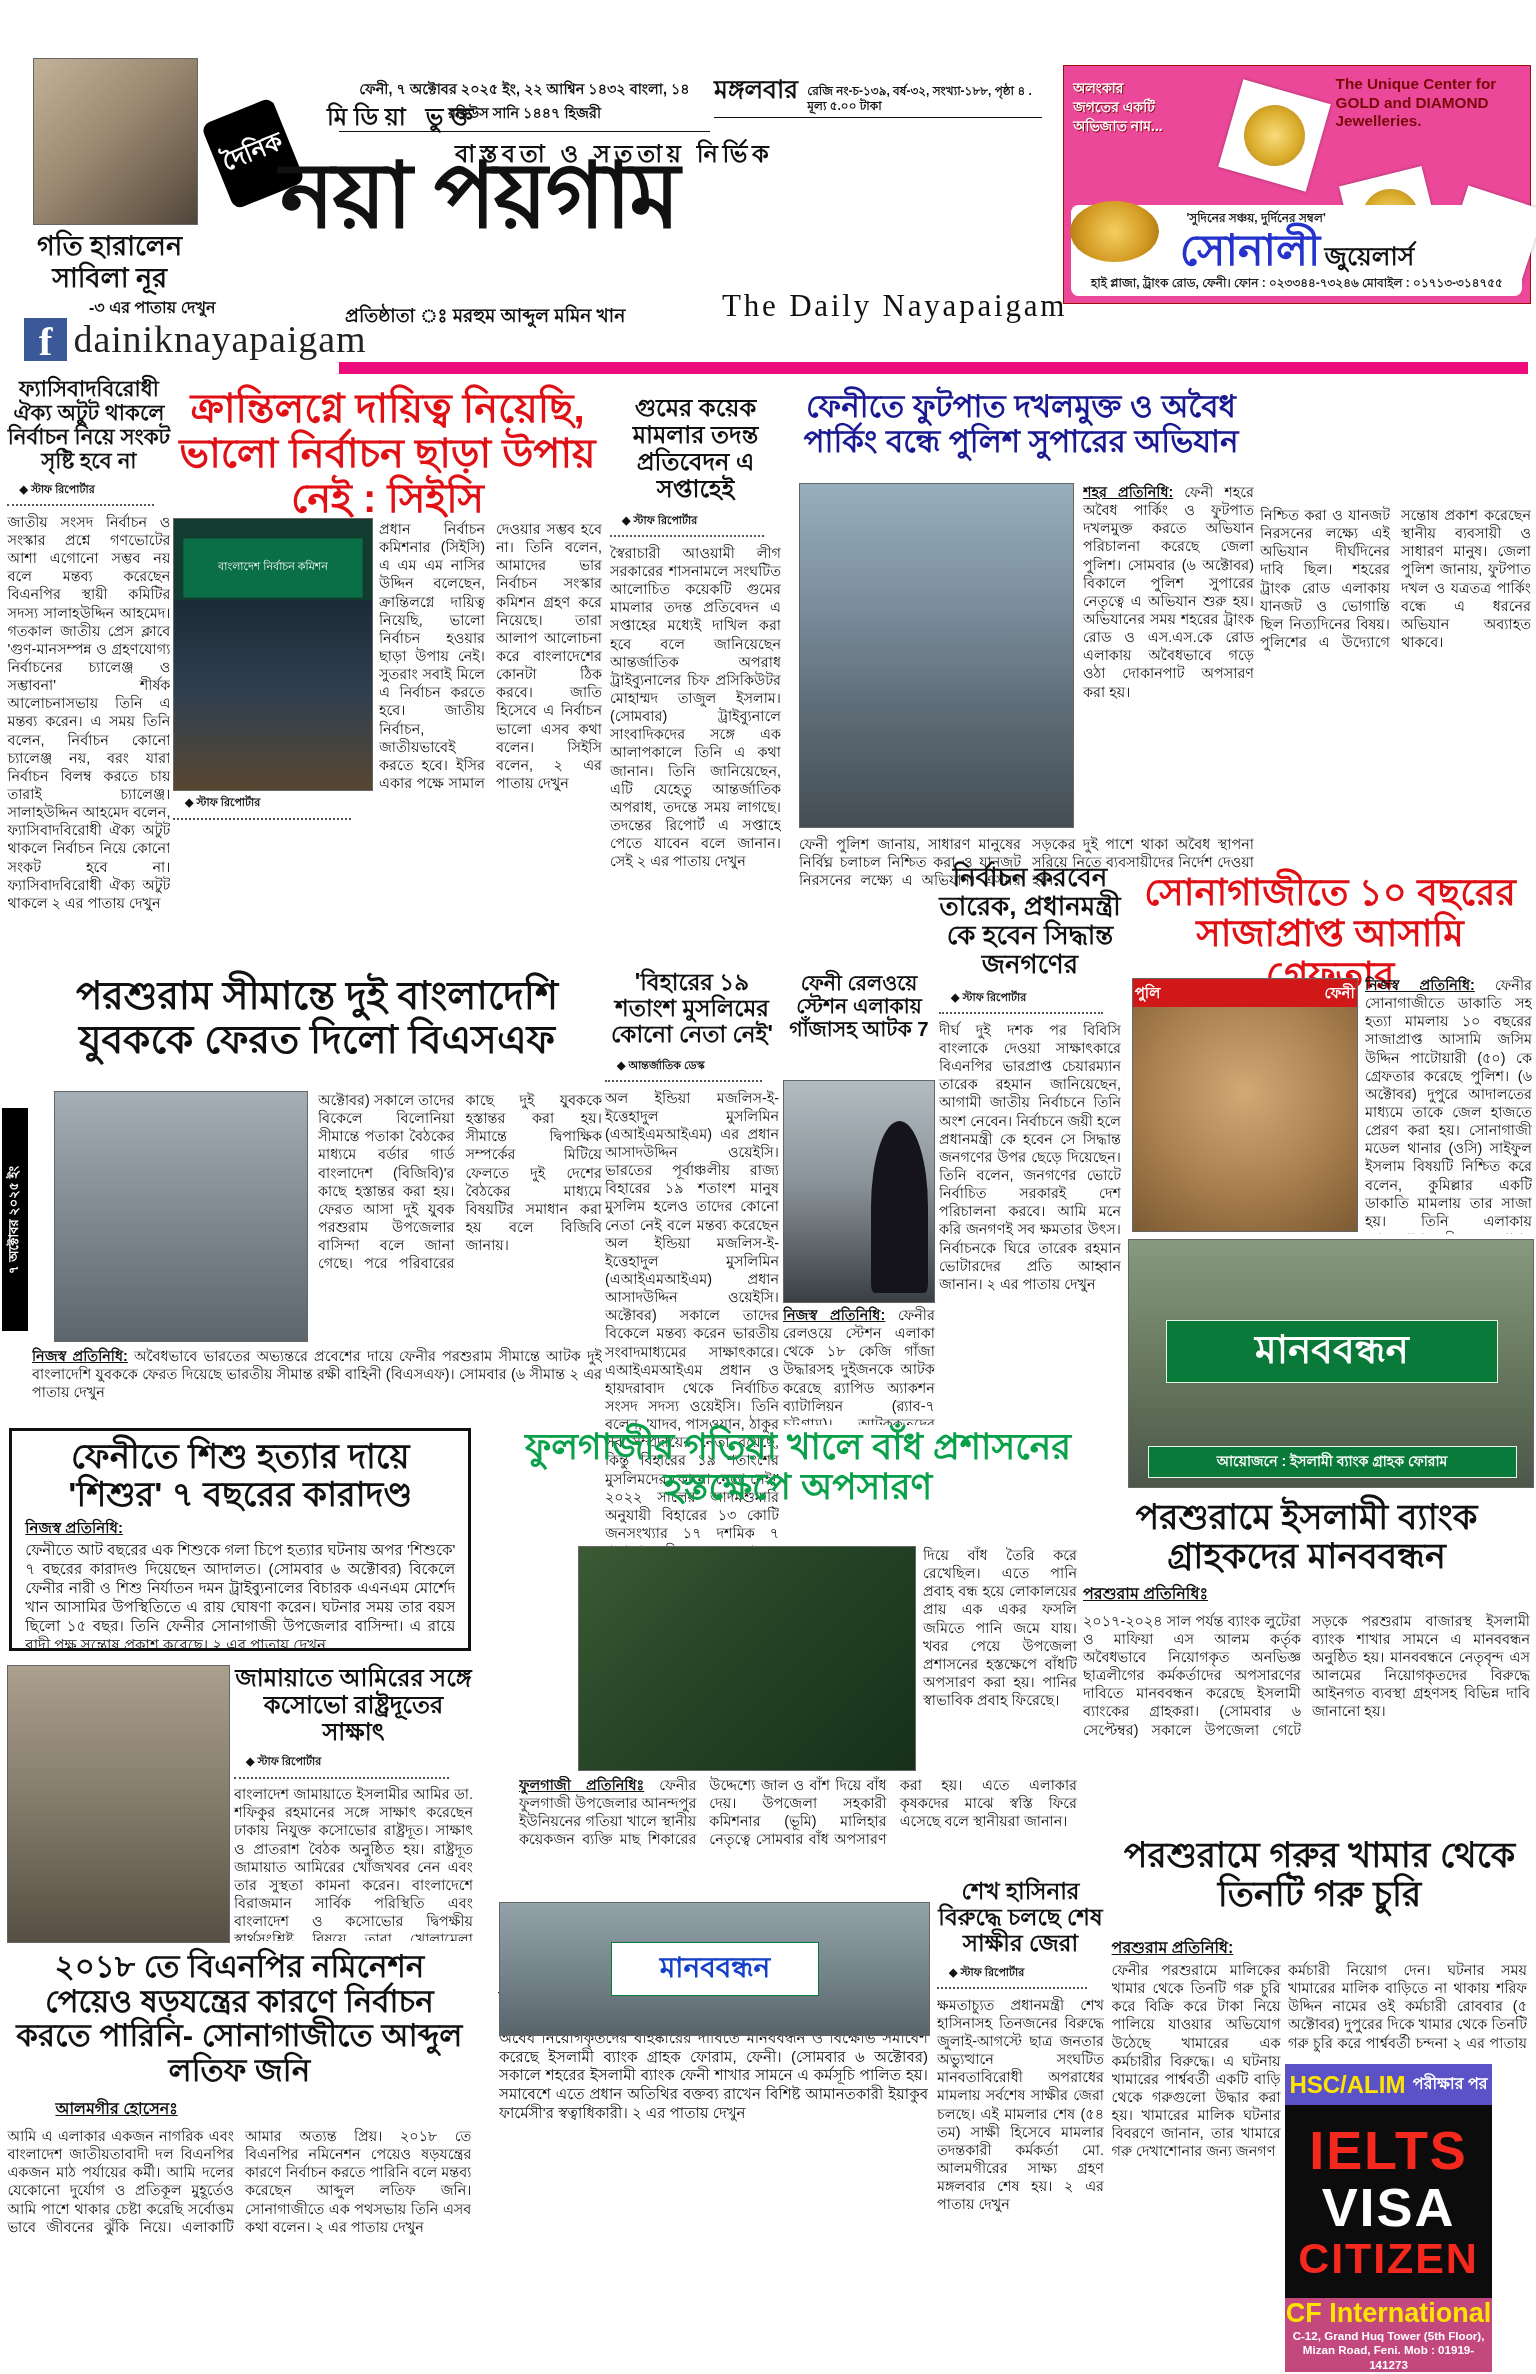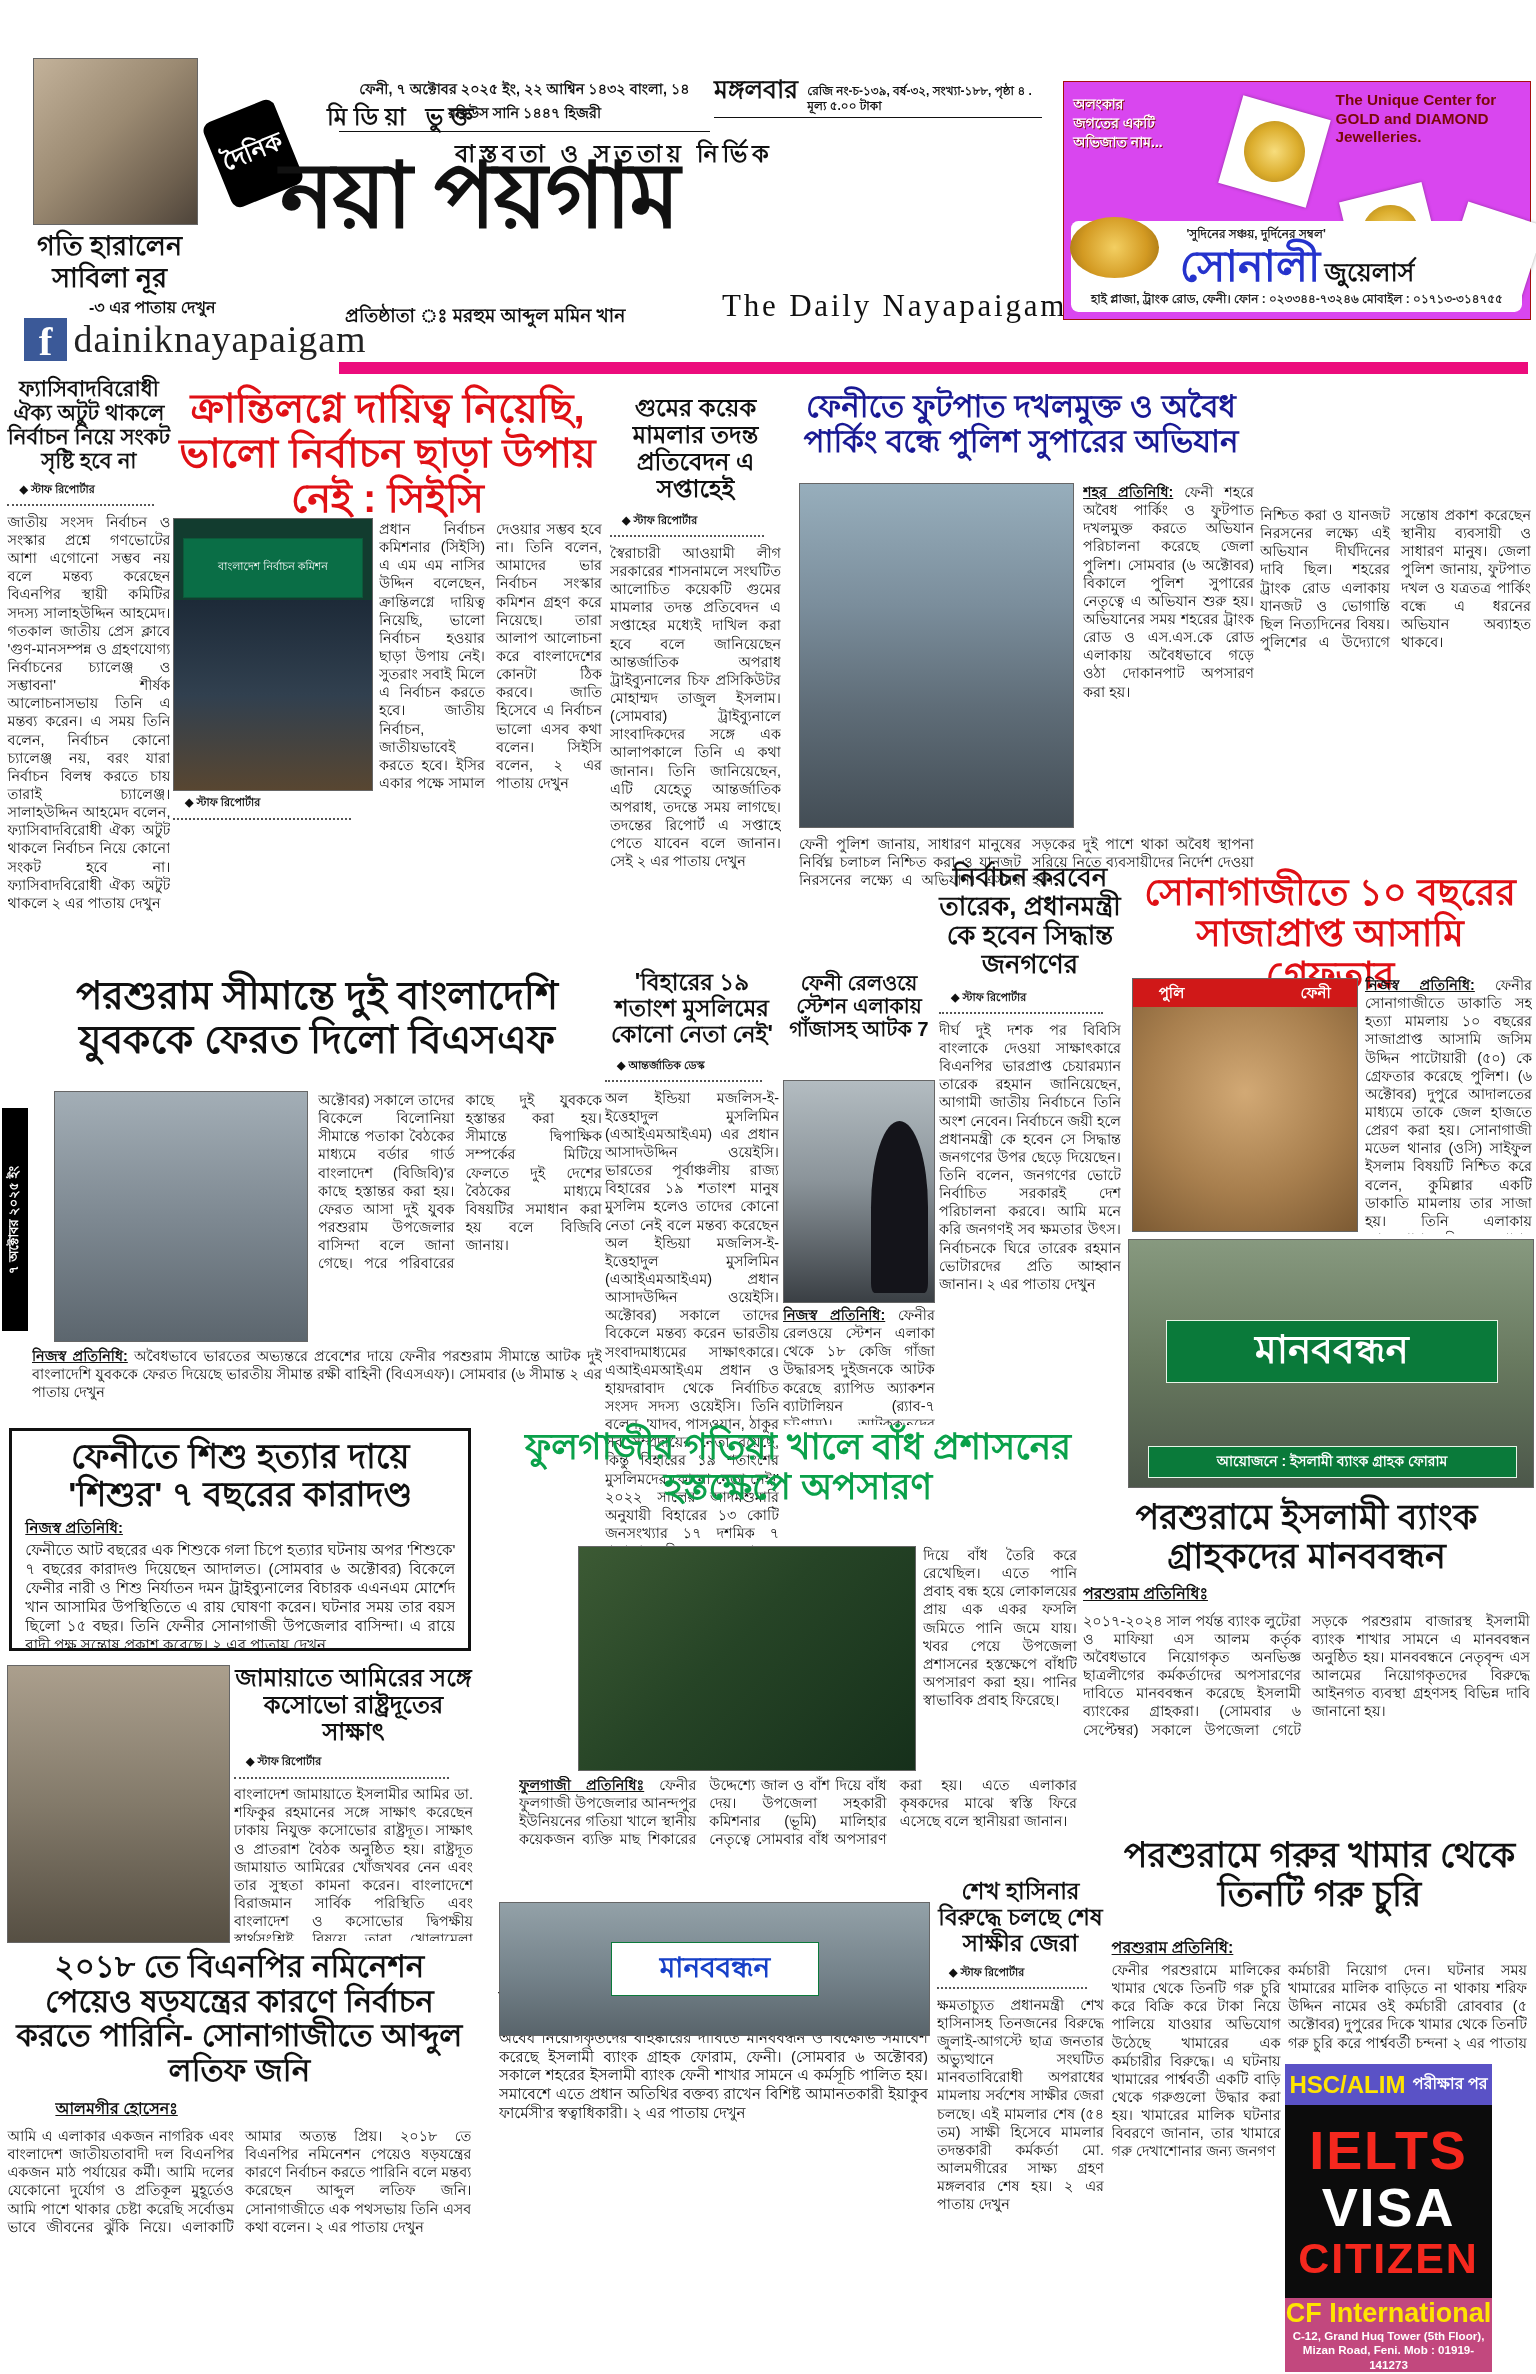--- a/index.html
+++ b/index.html
@@ -52,21 +52,21 @@
     <span style="font-size:12px;font-weight:bold;line-height:1.2;">রেজি নং-চ-১৩৯, বর্ষ-৩২, সংখ্যা-১৮৮, পৃষ্ঠা ৪ . মূল্য ৫.০০ টাকা</span>
   </div>
 
   <div class="abs" style="left:215px;top:108px;width:76px;height:91px;background:#000;color:#fff;border-radius:9.3px;transform:rotate(-22deg);display:flex;align-items:center;justify-content:center;font-size:25px;font-weight:900;">দৈনিক</div>
   <div class="abs" style="left:327px;top:98px;font-size:24px;font-weight:900;letter-spacing:6.5px;">মিডিয়া ভুক্ত</div>
   <div class="abs" style="left:455px;top:135px;font-size:24px;font-weight:900;letter-spacing:4.6px;">বাস্তবতা ও সততায় নির্ভিক</div>
   <div class="abs" style="left:280px;top:130px;width:742px;font-size:91px;font-weight:900;letter-spacing:-1.9px;line-height:1.45;white-space:nowrap;">নয়া পয়গাম</div>
   <div class="abs" style="left:345px;top:302px;font-size:18.6px;font-weight:900;">প্রতিষ্ঠাতা ঃ মরহুম আব্দুল মমিন খান</div>
   <div class="abs" style="left:722px;top:288px;font-family:'Liberation Serif',serif;font-size:31px;letter-spacing:2.8px;">The Daily Nayapaigam</div>
 
-  <div class="abs" style="left:1063px;top:81px;width:466px;height:237px;background:#d946ef;border:1.9px solid #a50d0d;">
+  <div class="abs" style="left:1063px;top:65px;width:466px;height:237px;background:#ec4899;border:1.9px solid #a50d0d;">
     <div class="abs pre" style="left:9.3px;top:13px;width:139px;color:#fff;font-size:14px;font-weight:bold;line-height:1.35;text-shadow:0.9px 0.9px 0 #7a0808;">অলংকার
 জগতের একটি
 অভিজাত নাম...</div>
     <div class="abs" style="right:7.4px;top:9.3px;width:187px;color:#7a0808;font-size:15.3px;font-weight:900;line-height:1.2;">The Unique Center for GOLD and DIAMOND Jewelleries.</div>
     <div class="gem" style="left:165px;top:24px;width:91px;height:91px;transform:rotate(16deg);">
         <div class="stone"></div>
       </div>
     <div class="gem" style="left:284px;top:109px;width:85px;height:85px;transform:rotate(-14deg);">
         <div class="stone"></div>
       </div>
@@ -127,21 +127,21 @@
   <div class="abs" style="left:939px;top:863px;width:182px;">
     <div class="hl" style="font-size:26px;">নির্বাচন করবেন তারেক, প্রধানমন্ত্রী কে হবেন সিদ্ধান্ত জনগণের</div>
     <div class="by" style="margin-top:9.3px;">◆ স্টাফ রিপোর্টার</div>
     <div class="dotline"></div>
     <div class="body" style="height:399px;">দীর্ঘ দুই দশক পর বিবিসি বাংলাকে দেওয়া সাক্ষাৎকারে বিএনপির ভারপ্রাপ্ত চেয়ারম্যান তারেক রহমান জানিয়েছেন, আগামী জাতীয় নির্বাচনে তিনি অংশ নেবেন। নির্বাচনে জয়ী হলে প্রধানমন্ত্রী কে হবেন সে সিদ্ধান্ত জনগণের উপর ছেড়ে দিয়েছেন। তিনি বলেন, জনগণের ভোটে নির্বাচিত সরকারই দেশ পরিচালনা করবে। আমি মনে করি জনগণই সব ক্ষমতার উৎস। নির্বাচনকে ঘিরে তারেক রহমান ভোটারদের প্রতি আহ্বান জানান।  ২ এর পাতায় দেখুন</div>
   </div>
 
   <div class="abs" style="left:1128px;top:872px;width:404px;height:616px;">
     <div class="hl" style="font-size:37px;color:#e01015;">সোনাগাজীতে ১০ বছরের সাজাপ্রাপ্ত আসামি গ্রেফতার</div>
     <div class="ph ph-mug" style="left:3.7px;top:106px;width:224px;height:252px;">
-      <div class="abs" style="left:0;top:0;width:100%;height:28px;background:#d01818;color:#fff;font-weight:bold;font-size:15px;display:flex;justify-content:space-between;padding:0 26px;box-sizing:border-box;align-items:center;">
+      <div class="abs" style="left:0;top:0;width:100%;height:28px;background:#d01818;color:#fff;font-weight:bold;font-size:15px;display:flex;justify-content:space-between;padding:0 2px;box-sizing:border-box;align-items:center;">
         <span>পুলি</span>
         <span>ফেনী</span>
       </div>
     </div>
     <div class="body abs" style="left:237px;top:104px;width:167px;height:258px;">
       <span class="by-u">নিজস্ব প্রতিনিধি:</span>
       <span> ফেনীর সোনাগাজীতে ডাকাতি সহ হত্যা মামলায় ১০ বছরের সাজাপ্রাপ্ত আসামি জসিম উদ্দিন পাটোয়ারী (৫০) কে গ্রেফতার করেছে পুলিশ। (৬ অক্টোবর) দুপুরে আদালতের মাধ্যমে তাকে জেল হাজতে প্রেরণ করা হয়। সোনাগাজী মডেল থানার (ওসি) সাইফুল ইসলাম বিষয়টি নিশ্চিত করে বলেন, কুমিল্লার একটি ডাকাতি মামলায় তার সাজা হয়। তিনি এলাকায় আত্মগোপনে ছিলেন। গোপন সূত্রে খবর পেয়ে তাকে গ্রেফতার করা হয়।</span>
     </div>
     <div class="ph ph-crowd1" style="left:0;top:367px;width:404px;height:247px;">
       <div class="banner-green abs" style="left:37px;top:80px;width:330px;height:61px;font-size:39px;">মানববন্ধন</div>

